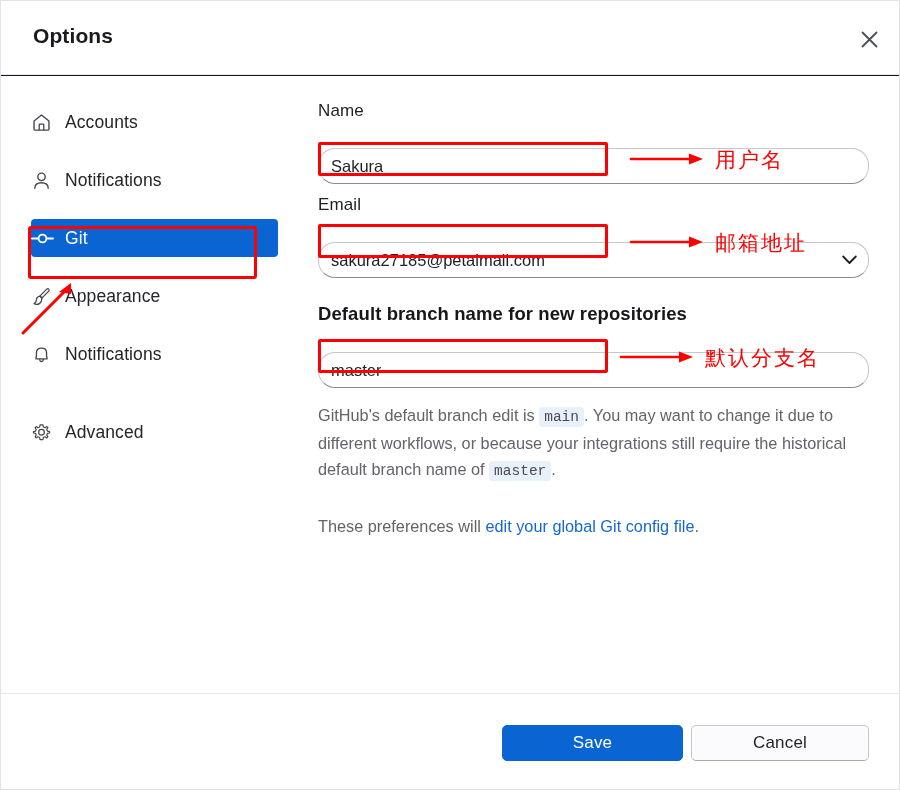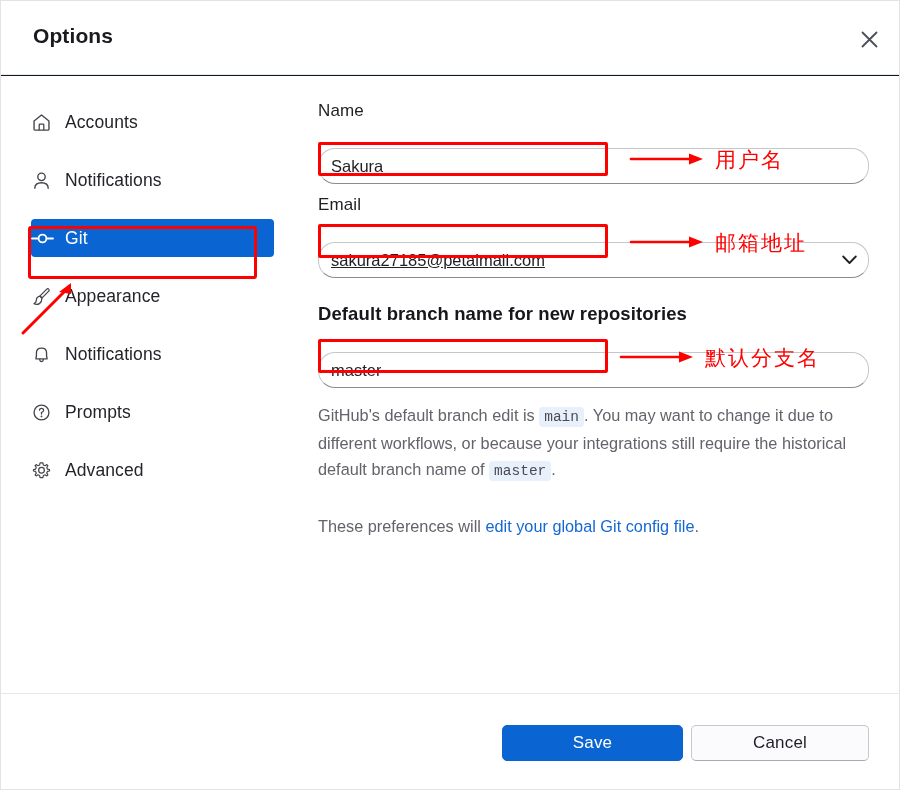--- a/index.html
+++ b/index.html
@@ -35,21 +35,21 @@
     width: 36px; height: 36px;
     display: flex; align-items: center; justify-content: center;
     cursor: pointer; background: transparent; border: none;
   }
   .close-btn svg { display: block; }
 
   
   .sidebar {
     position: absolute; left: 0; top: 75px;
     width: 308px; height: 617px;
-    border-right: 5px solid #c4b5fd;
+    border-right: 1px solid #c4b5fd;
     background: #ffffff;
     padding-top: 27px;
   }
   .nav-item {
     position: relative;
     margin: 0 30px 0 30px;
     height: 38px;
     display: flex; align-items: center;
     border-radius: 4px;
     cursor: pointer;
@@ -110,21 +110,21 @@
     border-radius: 17px;
     background: #ffffff;
     display: flex; align-items: center;
     padding: 0 12px;
     font-size: 16.5px;
     color: #1f1f24;
     cursor: text;
     margin-top: 27px;
   }
   .input-box .val { white-space: nowrap; overflow: hidden; }
-  .input-box.combo { padding-right: 36px; text-decoration: underline; }
+  .input-box.combo { padding-right: 36px; }
   .combo-chevron {
     position: absolute; right: 11px; top: 50%;
     transform: translateY(-50%);
     color: #1f1f24;
     display: flex; cursor: pointer;
   }
   .gap-12 { height: 11px; }
 
   .section-head {
     font-size: 18.5px;
@@ -273,30 +273,20 @@
       <span class="nav-icon">
         <svg width="21" height="21" viewBox="0 0 22 22">
           <path d="M5.2 15.6 Q5.2 13.9 5.7 12.7 L5.7 9.1 Q5.7 4.3 11 4.3 Q16.3 4.3 16.3 9.1 L16.3 12.7 Q16.8 13.9 16.8 15.6 Z" fill="none" stroke="currentColor" stroke-width="1.4" stroke-linejoin="round"></path>
           <path d="M9.1 15.8 Q9.1 18.4 11 18.4 Q12.9 18.4 12.9 15.8" fill="none" stroke="currentColor" stroke-width="1.35"></path>
         </svg>
       </span>
       <span class="nav-label">Notifications</span>
     </div>
     <div class="nav-gap"></div>
 
-    <div class="nav-item">
-      <span class="nav-icon">
-        <svg width="21" height="21" viewBox="0 0 22 22">
-          <circle cx="11" cy="11" r="7.8" fill="none" stroke="currentColor" stroke-width="1.4"></circle>
-          <path d="M8.9 8.6 Q8.9 6.6 11 6.6 Q13.2 6.6 13.2 8.6 Q13.2 10.2 11 11 L11 12.7" fill="none" stroke="currentColor" stroke-width="1.35" stroke-linecap="round"></path>
-          <circle cx="11" cy="15.1" r="0.95" fill="currentColor"></circle>
-        </svg>
-      </span>
-      <span class="nav-label">Prompts</span>
-    </div>
     <div class="nav-gap"></div>
 
     <div class="nav-item">
       <span class="nav-icon">
         <svg width="21" height="21" viewBox="0 0 22 22">
           <path d="M11 3.1 L12.5 3.1 L13 5.3 L14.7 6.0 L16.6 4.8 L17.7 5.9 L16.5 7.8 L17.2 9.5 L19.4 10 L19.4 11.5 L17.2 12 L16.5 13.7 L17.7 15.6 L16.6 16.7 L14.7 15.5 L13 16.2 L12.5 18.4 L11 18.4 L9.5 18.4 L9 16.2 L7.3 15.5 L5.4 16.7 L4.3 15.6 L5.5 13.7 L4.8 12 L2.6 11.5 L2.6 10 L4.8 9.5 L5.5 7.8 L4.3 5.9 L5.4 4.8 L7.3 6.0 L9 5.3 L9.5 3.1 Z" fill="none" stroke="currentColor" stroke-width="1.25" stroke-linejoin="round"></path>
           <circle cx="11" cy="10.75" r="3" fill="none" stroke="currentColor" stroke-width="1.3"></circle>
         </svg>
       </span>
       <span class="nav-label">Advanced</span>

